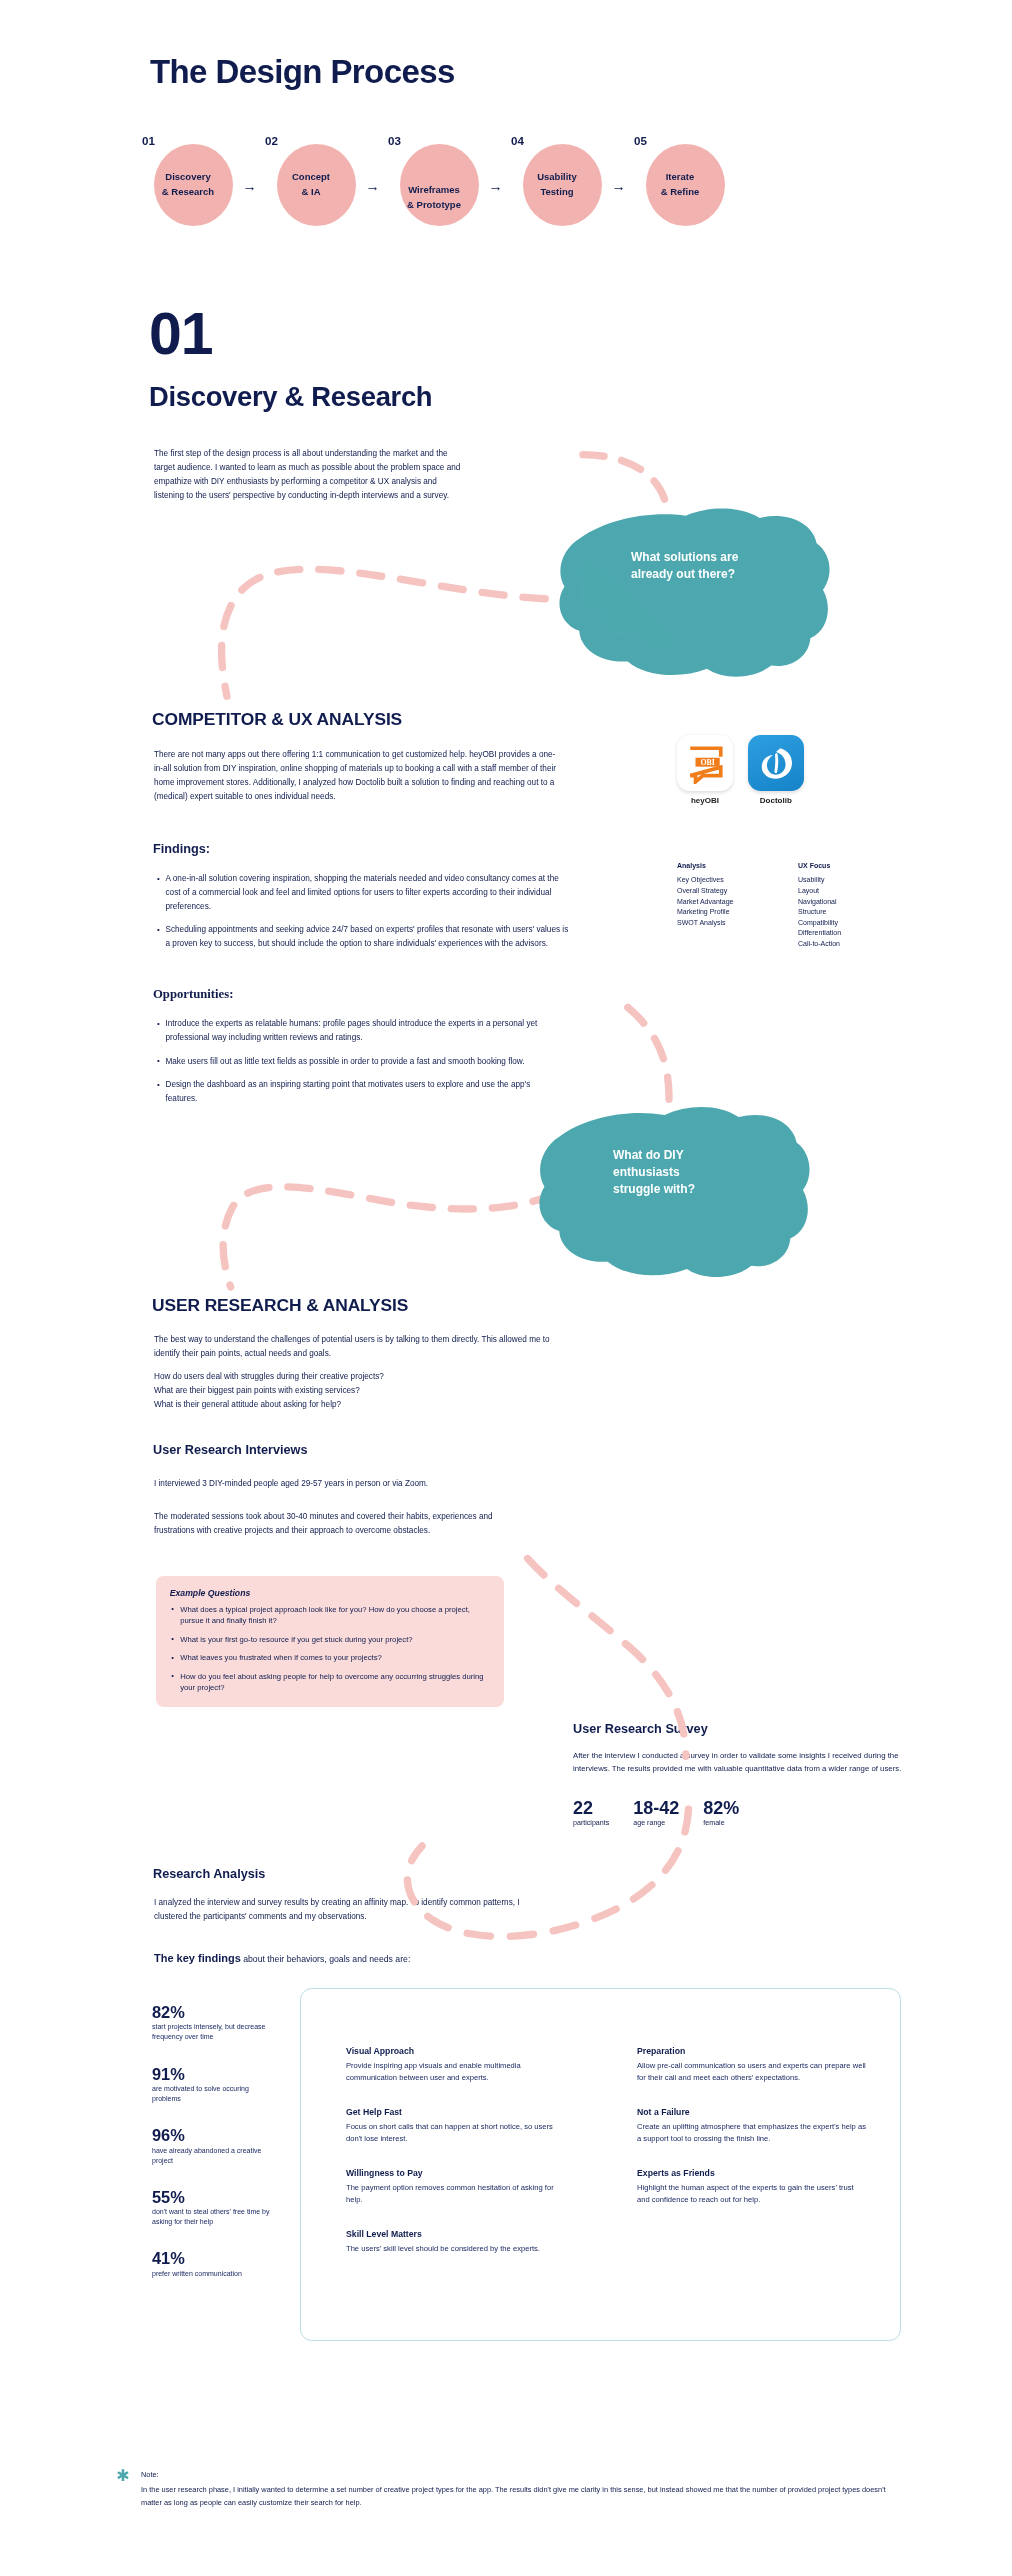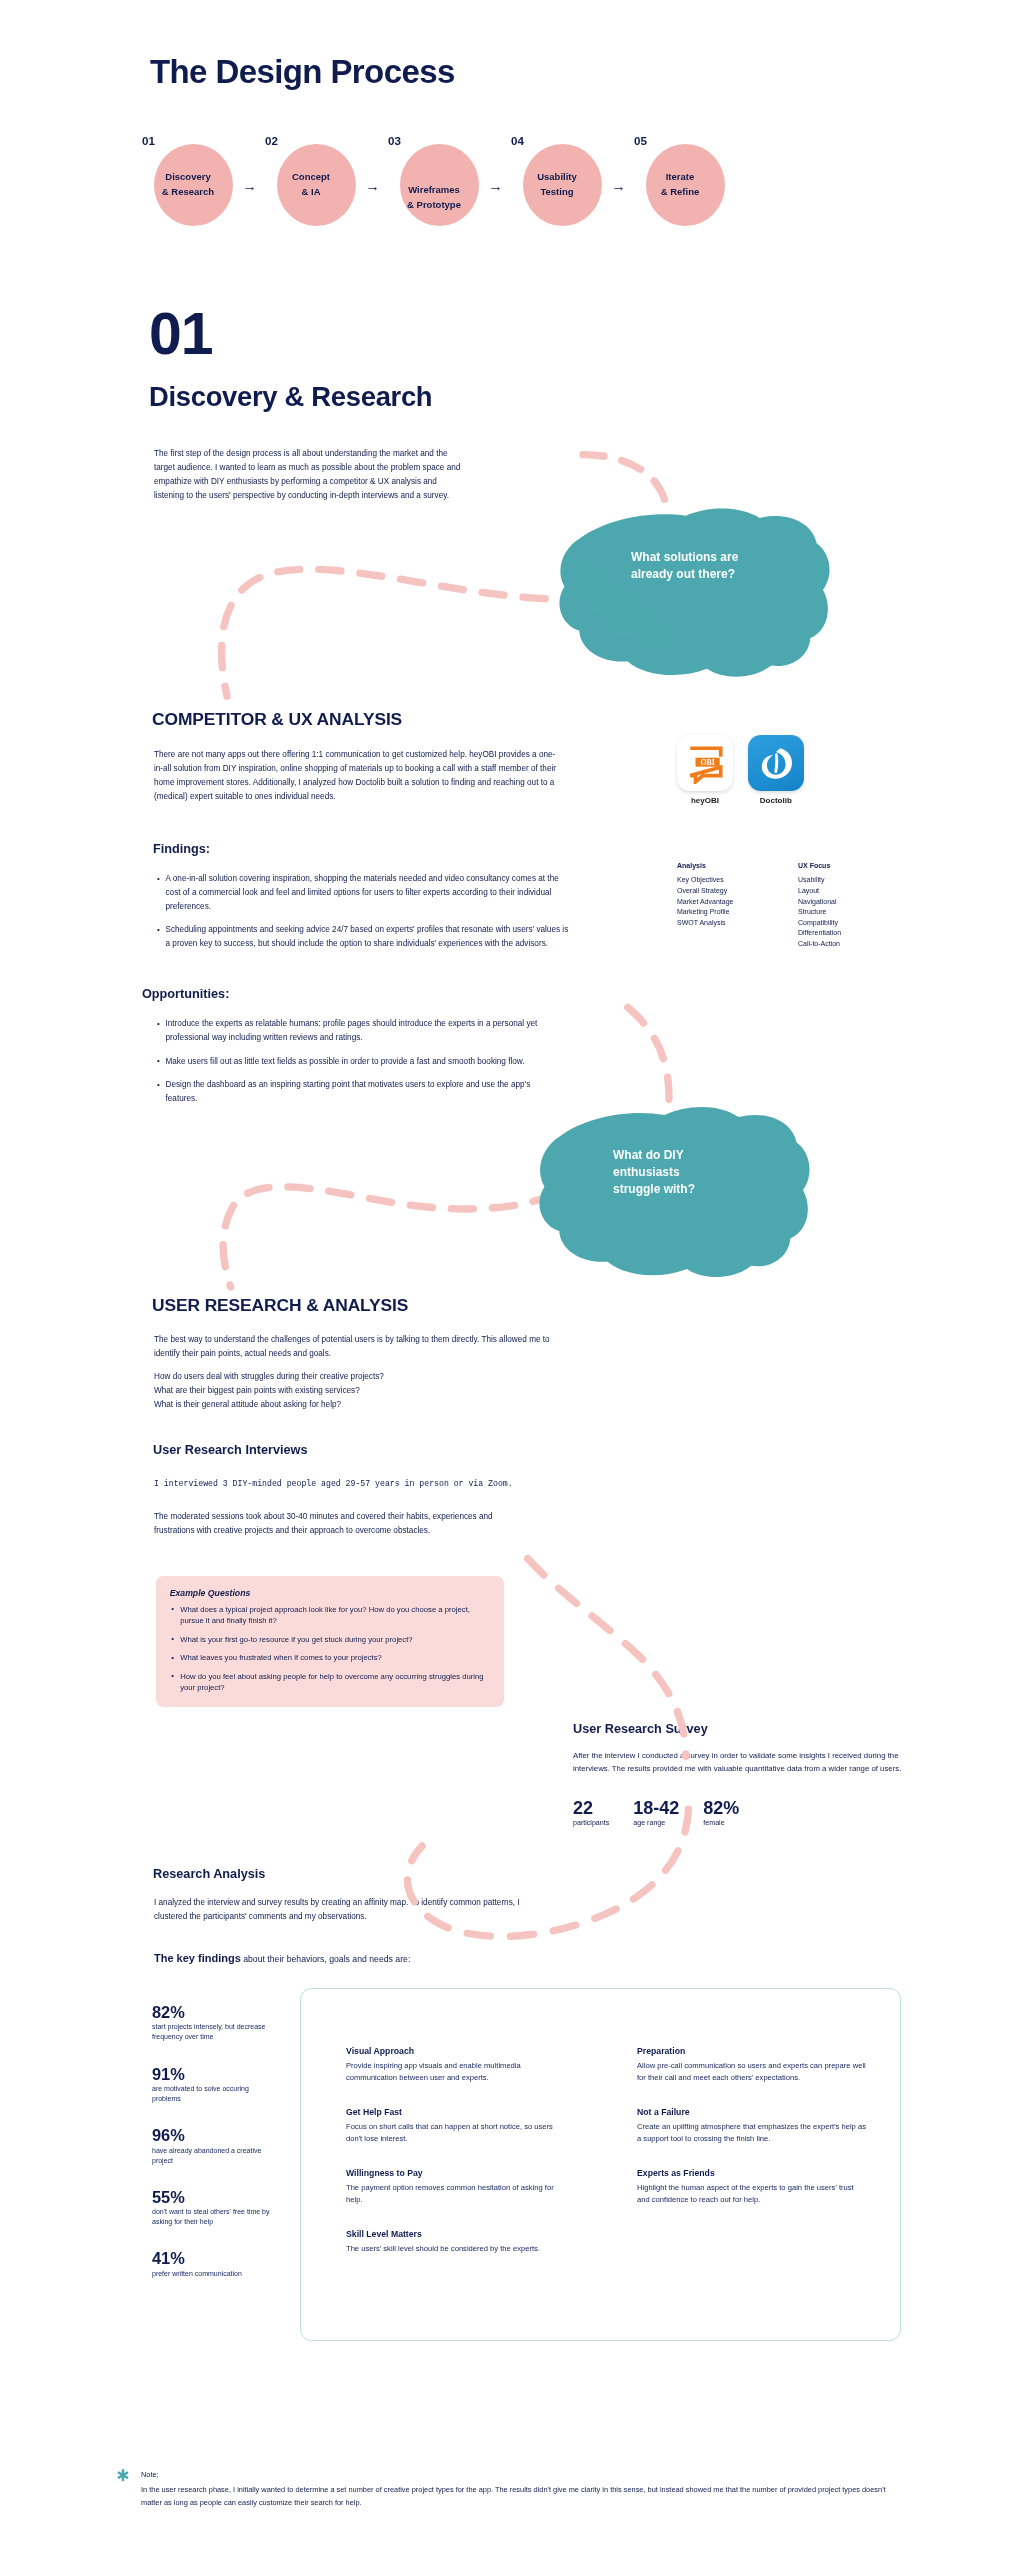--- a/index.html
+++ b/index.html
@@ -418,21 +418,21 @@
 
   <p class="body-text" style="left:154px; top:748px; width:409px;">There are not many apps out there offering 1:1 communication to get customized help. heyOBI provides a one-in-all solution from DIY inspiration, online shopping of materials up to booking a call with a staff member of their home improvement stores. Additionally, I analyzed how Doctolib built a solution to finding and reaching out to a (medical) expert suitable to ones individual needs.</p>
 
   <h4 class="sub-heading" style="left:153px; top:842px;">Findings:</h4>
 
   <ul class="bullets" style="left:156px; top:872px; width:417px;">
     <li>A one-in-all solution covering inspiration, shopping the materials needed and video consultancy comes at the cost of a commercial look and feel and limited options for users to filter experts according to their individual preferences.</li>
     <li>Scheduling appointments and seeking advice 24/7 based on experts' profiles that resonate with users' values is a proven key to success, but should include the option to share individuals' experiences with the advisors.</li>
   </ul>
 
-  <h4 class="sub-heading" style="left:142px; top:987px;">Opportunities:</h4>
+  <h4 class="sub-heading" style="left:153px; top:987px;font-family:Liberation Serif, serif;">Opportunities:</h4>
 
   <ul class="bullets" style="left:156px; top:1017px; width:388px;">
     <li>Introduce the experts as relatable humans: profile pages should introduce the experts in a personal yet professional way including written reviews and ratings.</li>
     <li>Make users fill out as little text fields as possible in order to provide a fast and smooth booking flow.</li>
     <li>Design the dashboard as an inspiring starting point that motivates users to explore and use the app's features.</li>
   </ul>
 
   <div class="apps">
     <div class="app">
       <div class="app-tile white">
@@ -481,21 +481,21 @@
   <h3 class="cap-heading" style="left:152px; top:1295px;">USER RESEARCH &amp; ANALYSIS</h3>
 
   <p class="body-text" style="left:154px; top:1370px; width:411px; white-space:pre-line;">How do users deal with struggles during their creative projects?
 What are their biggest pain points with existing services?
 What is their general attitude about asking for help?</p>
 
   <p class="body-text" style="left:154px; top:1333px; width:411px;">The best way to understand the challenges of potential users is by talking to them directly. This allowed me to identify their pain points, actual needs and goals.</p>
 
   <h4 class="sub-heading" style="left:153px; top:1443px;">User Research Interviews</h4>
 
-  <p class="body-text" style="left:154px; top:1477px; width:422px;font-family:Liberation Mono, monospace;">I interviewed 3 DIY-minded people aged 29-57 years in person or via Zoom.</p>
+  <p class="body-text" style="left:154px; top:1477px; width:422px;">I interviewed 3 DIY-minded people aged 29-57 years in person or via Zoom.</p>
 
   <p class="body-text" style="left:154px; top:1510px; width:380px;">The moderated sessions took about 30-40 minutes and covered their habits, experiences and frustrations with creative projects and their approach to overcome obstacles.</p>
 
   <div class="qcard">
     <h4>Example Questions</h4>
     <ul>
       <li>What does a typical project approach look like for you? How do you choose a project, pursue it and finally finish it?</li>
       <li>What is your first go-to resource if you get stuck during your project?</li>
       <li>What leaves you frustrated when if comes to your projects?</li>
       <li>How do you feel about asking people for help to overcome any occurring struggles during your project?</li>

